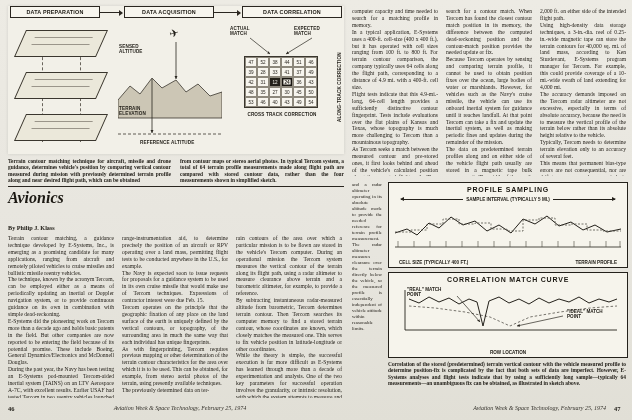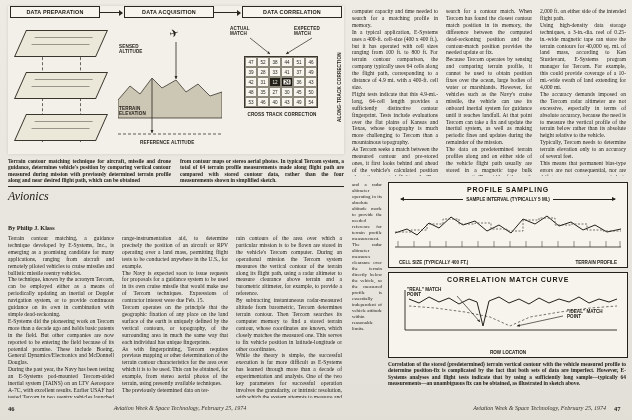--- a/index.html
+++ b/index.html
@@ -11,21 +11,21 @@
   .abs { position:absolute; }
   .col {
     position:absolute; font-size:5.6px; line-height:6.9px; text-align:justify;
     white-space:pre-line; overflow:hidden; color:#24201a;
   }
   .cap {
     position:absolute; font-size:5.4px; line-height:6.3px; font-weight:bold;
     text-align:justify; white-space:pre-line; overflow:hidden; color:#1d1a14;
   }
   .rule { position:absolute; background:#2a2620; height:1px; }
-  .section-label { font-size:12px; font-weight:normal; font-style:italic;text-align:center; }
+  .section-label { font-size:16px; font-weight:bold; font-style:italic;text-align:center; }
   .headline { font-size:18.5px; font-weight:bold; letter-spacing:-0.2px; }
   .byline { font-size:6.2px; font-weight:bold; }
   .footer-line { font-size:6px; font-style:italic; color:#33302a; }
   .footer-num { font-size:6.5px; font-weight:bold; color:#23201b; }
 
   
   .diagram { background:#f2f0e8; box-shadow:0 0 3px rgba(0,0,0,0.12); }
   .stage {
     position:absolute; top:0; border:1px solid #2a2620; background:#f7f5ee;
     font-family:"Liberation Sans", sans-serif; font-size:5.4px; font-weight:bold;

